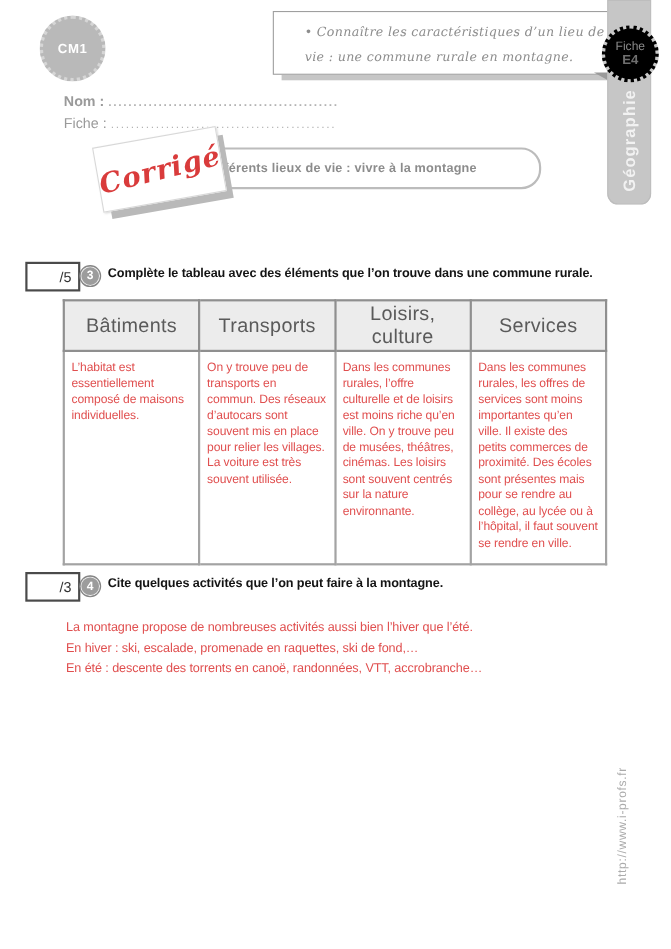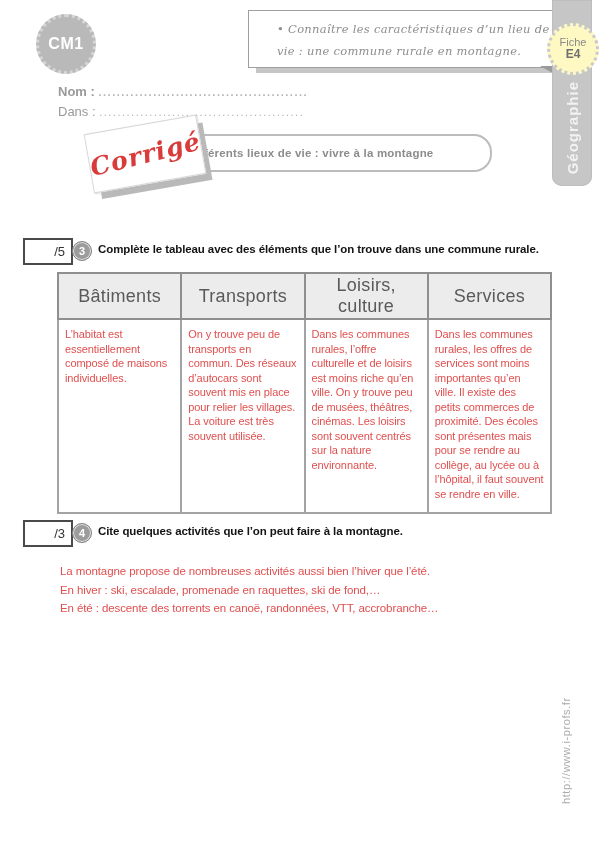--- a/index.html
+++ b/index.html
@@ -5,21 +5,21 @@
   html,body{margin:0;padding:0;background:#fff;}
   .page{
     position:relative;width:610px;height:863px;margin:0 auto;background:#ffffff;
     overflow:hidden;font-family:"Liberation Sans", sans-serif;
   }
   
   .level-badge{
     position:absolute;left:36px;top:14px;width:54px;height:54px;border-radius:50%;
     background:#b9b9b9;border:3px dotted #d6d6d6;
     display:flex;align-items:center;justify-content:center;
-    color:#fff;font-weight:bold;font-size:16px;letter-spacing:.5px;
+    color:#fff;font-weight:bold;font-size:12px;letter-spacing:.5px;
   }
   .objective-box{
     position:absolute;left:248px;top:10px;width:276px;height:46px;
     background:#fff;border:1px solid #9f9f9f;padding:7px 6px 3px 28px;
     box-shadow:6px 7px 0 -2px #c6c6c6;
   }
   .objective-fold{
     position:absolute;right:-1px;bottom:-10px;width:0;height:0;
     border-left:20px solid transparent;border-top:11px solid #9a9a9a;
   }
@@ -33,21 +33,21 @@
     display:flex;align-items:center;justify-content:flex-end;flex-direction:column;
     box-shadow:inset 0 0 0 1px #bdbdbd;
   }
   .subject-tab span{
     writing-mode:vertical-rl;transform:rotate(180deg);
     color:#f2f2f2;font-weight:bold;font-size:15px;letter-spacing:1px;
     padding-bottom:0;margin-bottom:12px;
   }
   .fiche-badge{
     position:absolute;left:547px;top:23px;width:46px;height:46px;border-radius:50%;
-    background:#fef9c3;border:3px dotted #c9c9c9;z-index:2;
+    background:#000000;border:3px dotted #c9c9c9;z-index:2;
     display:flex;flex-direction:column;align-items:center;justify-content:center;line-height:1.1;
   }
   .fiche-badge .fiche-label{color:#8a8a8a;font-size:11px;}
   .fiche-badge .fiche-code{color:#6f6f6f;font-size:12px;font-weight:bold;}
   .field-row{position:absolute;left:58px;color:#9a9a9a;font-size:13px;}
   .field-row .dots{color:#b3b3b3;letter-spacing:1.5px;font-size:11px;}
   .row-nom{top:84px;font-weight:bold;}
   .row-date{top:104px;}
   
   .stamp{
@@ -131,21 +131,21 @@
     <span class="fiche-label">Fiche</span>
     <span class="fiche-code">E4</span>
   </div>
 
   <div class="field-row row-nom">
     <span>Nom :</span>
     <span class="dots">..............................................</span>
   </div>
 
   <div class="field-row row-date">
-    <span>Dans :</span>
+    <span>Fiche :</span>
     <span class="dots">.............................................</span>
   </div>
 
   <div class="stamp">
     <span class="stamp-text">Corrigé</span>
   </div>
 
   <div class="title-box">
     <span class="title-text">Différents lieux de vie : vivre à la montagne</span>
   </div>

